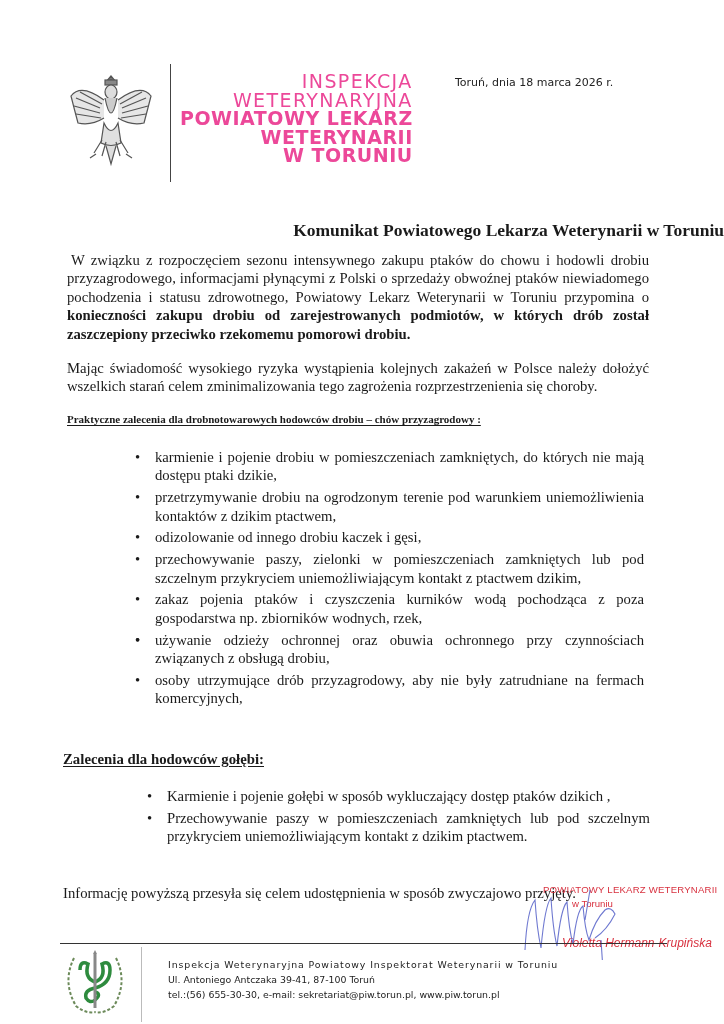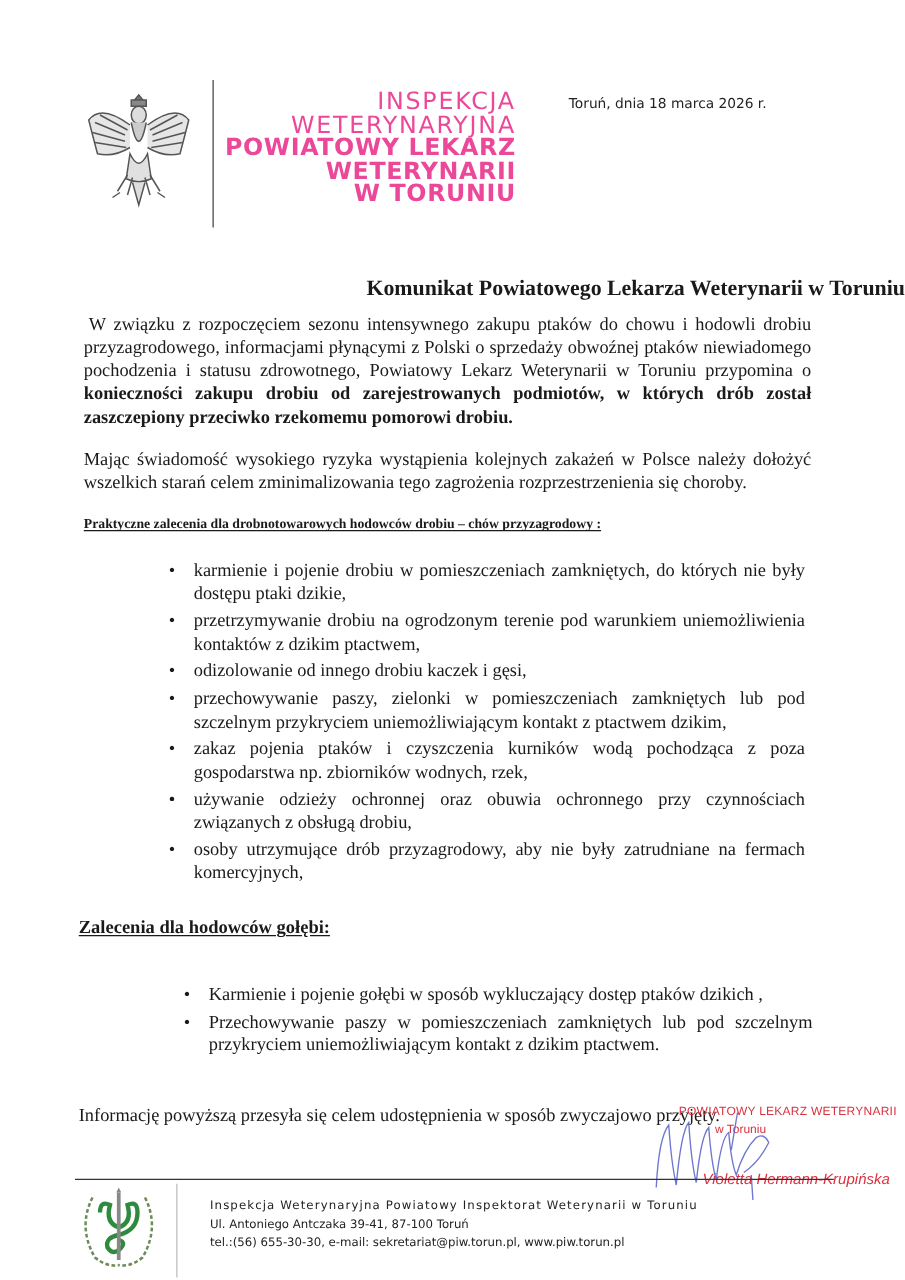--- a/index.html
+++ b/index.html
@@ -18,21 +18,21 @@
   .title { left: 0; width: 724px; top: 220px; text-align: right; font-size: 17.5px; font-weight: bold; }
   .para { font-size: 14.7px; line-height: 18.4px; text-align: justify; }
   .p1 { left: 67px; top: 251px; width: 582px; text-indent: 4px; }
   .p2 { left: 67px; top: 359px; width: 582px; }
   .h1 { left: 67px; top: 413px; font-size: 11px; font-weight: bold; text-decoration: underline; text-underline-offset: 2px; }
   .list1 { left: 128px; top: 448px; width: 516px; }
   .list2 { left: 140px; top: 787px; width: 510px; }
   ul.bul { list-style: none; margin: 0; padding: 0; }
   ul.bul li { position: relative; padding-left: 27px; font-size: 14.7px; line-height: 18.4px; text-align: justify; margin-bottom: 3.4px; }
   ul.bul li .dot { position: absolute; left: 7px; top: 0; }
-  .h2 { left: 63px; top: 734px; font-size: 14.8px; font-weight: bold; text-decoration: underline; text-underline-offset: 2px; }
+  .h2 { left: 63px; top: 751px; font-size: 14.8px; font-weight: bold; text-decoration: underline; text-underline-offset: 2px; }
   .closing { left: 63px; top: 885px; font-size: 14.7px; }
 
   
   .stamp1 { left: 543px; top: 884px; font-family: "Liberation Sans", sans-serif; font-size: 9.6px; color: #d8313f; letter-spacing: 0.2px; text-align: center; }
   .stamp2 { left: 572px; top: 898px; font-family: "Liberation Sans", sans-serif; font-size: 9.6px; color: #d8313f; }
   .stampname { left: 562px; top: 936px; font-family: "Liberation Sans", sans-serif; font-style: italic; font-size: 12px; color: #d8313f; }
   .sig { left: 515px; top: 880px; width: 110px; height: 80px; }
 
   
   .hrule { left: 60px; top: 943px; width: 607px; height: 1px; background: #333; }
@@ -72,21 +72,21 @@
 
 <div class="abs title serif">Komunikat Powiatowego Lekarza Weterynarii w Toruniu</div>
 
 <div class="abs para p1 serif"><span>W związku z rozpoczęciem sezonu intensywnego zakupu ptaków do chowu i hodowli drobiu przyzagrodowego, informacjami płynącymi z Polski o sprzedaży obwoźnej ptaków niewiadomego pochodzenia i statusu zdrowotnego, Powiatowy Lekarz Weterynarii w Toruniu przypomina o </span><b>konieczności zakupu drobiu od zarejestrowanych podmiotów, w których drób został zaszczepiony przeciwko rzekomemu pomorowi  drobiu.</b></div>
 
 <div class="abs para p2 serif">Mając świadomość wysokiego ryzyka wystąpienia kolejnych zakażeń w Polsce należy dołożyć wszelkich starań celem zminimalizowania tego zagrożenia rozprzestrzenienia się choroby.</div>
 
 <div class="abs h1 serif">Praktyczne zalecenia dla drobnotowarowych hodowców drobiu – chów przyzagrodowy :</div>
 <div class="abs list1 serif">
   <ul class="bul">
-    <li><span class="dot">•</span><span>karmienie i pojenie drobiu w pomieszczeniach zamkniętych, do których nie były dostępu ptaki dzikie,</span></li>
+    <li><span class="dot">•</span><span>karmienie i pojenie drobiu w pomieszczeniach zamkniętych, do których nie mają dostępu ptaki dzikie,</span></li>
     <li><span class="dot">•</span><span>przetrzymywanie drobiu na ogrodzonym terenie pod warunkiem uniemożliwienia kontaktów z dzikim ptactwem,</span></li>
     <li><span class="dot">•</span><span>odizolowanie od innego drobiu kaczek i gęsi,</span></li>
     <li><span class="dot">•</span><span>przechowywanie paszy, zielonki w pomieszczeniach zamkniętych lub pod szczelnym przykryciem uniemożliwiającym kontakt z ptactwem dzikim,</span></li>
     <li><span class="dot">•</span><span>zakaz pojenia ptaków i czyszczenia kurników wodą pochodząca z poza gospodarstwa np. zbiorników wodnych, rzek,</span></li>
     <li><span class="dot">•</span></li>
     <li><span class="dot">•</span><span>używanie odzieży ochronnej oraz obuwia ochronnego przy czynnościach związanych z obsługą drobiu,</span></li>
     <li><span class="dot">•</span><span>osoby utrzymujące drób przyzagrodowy, aby nie były zatrudniane na fermach komercyjnych,</span></li>
   </ul>
 </div>
 

